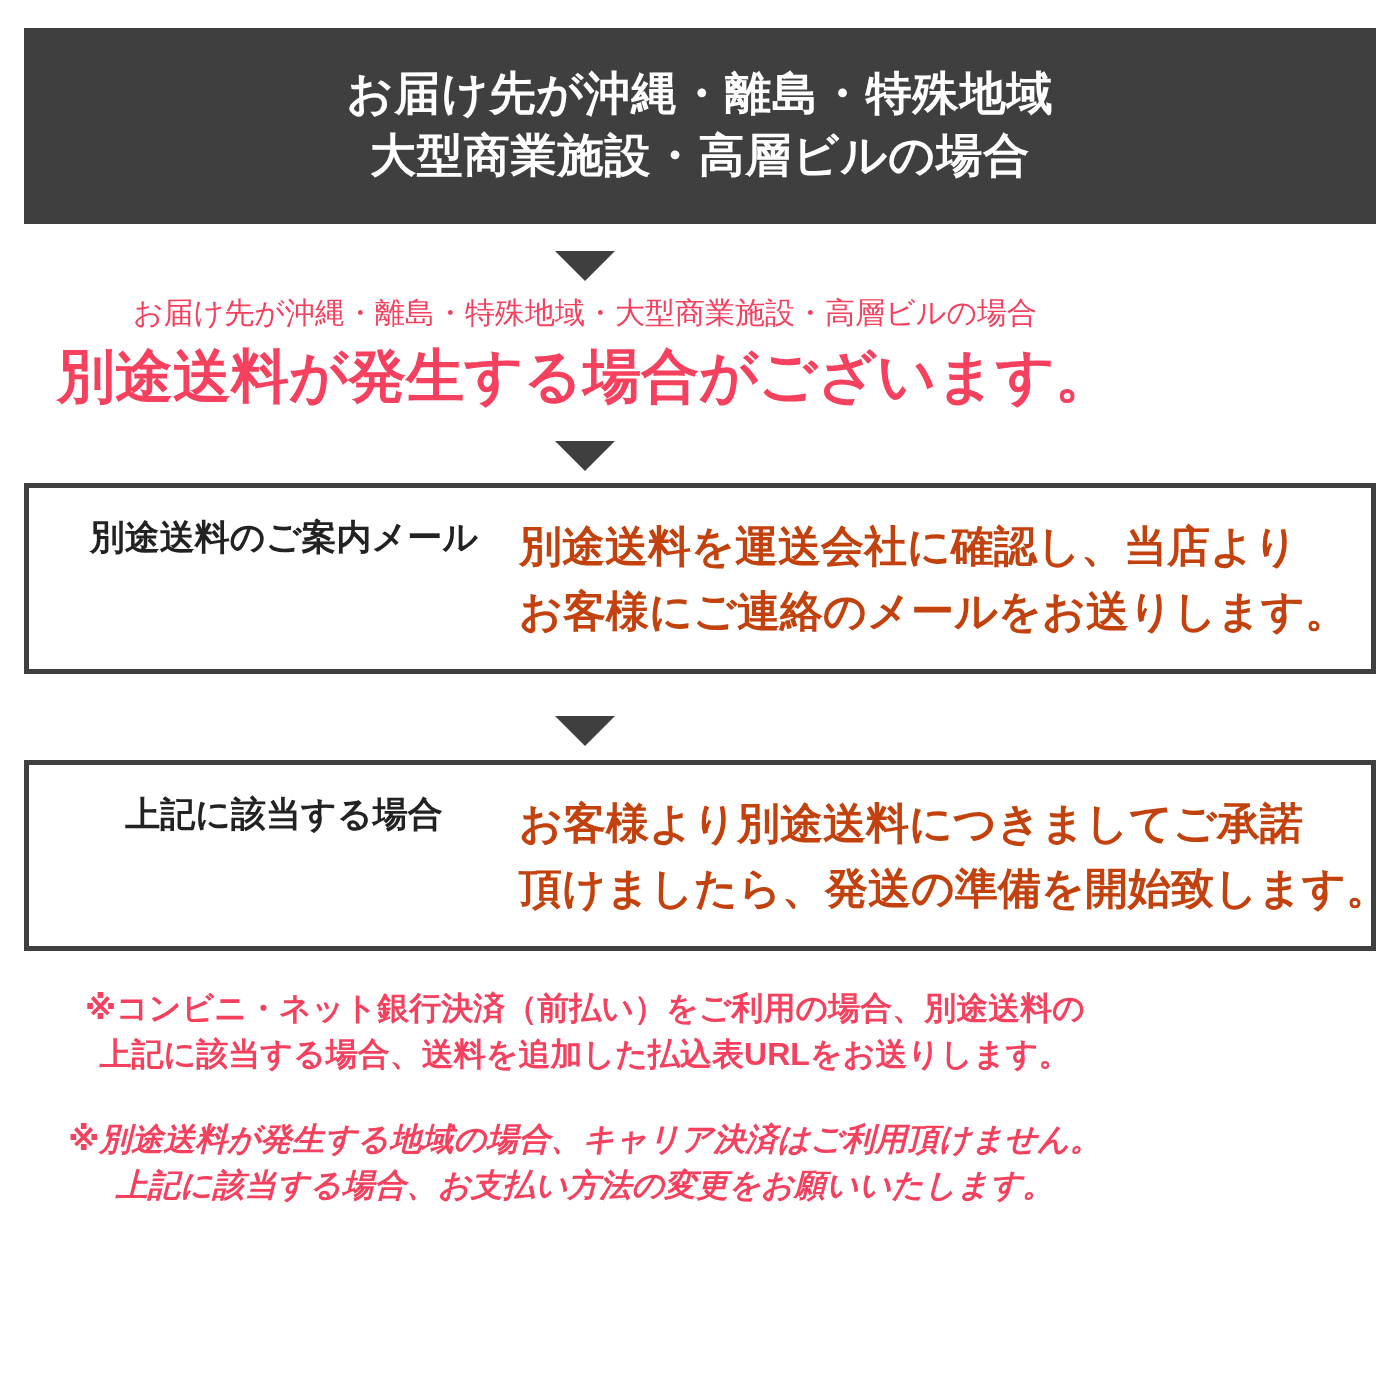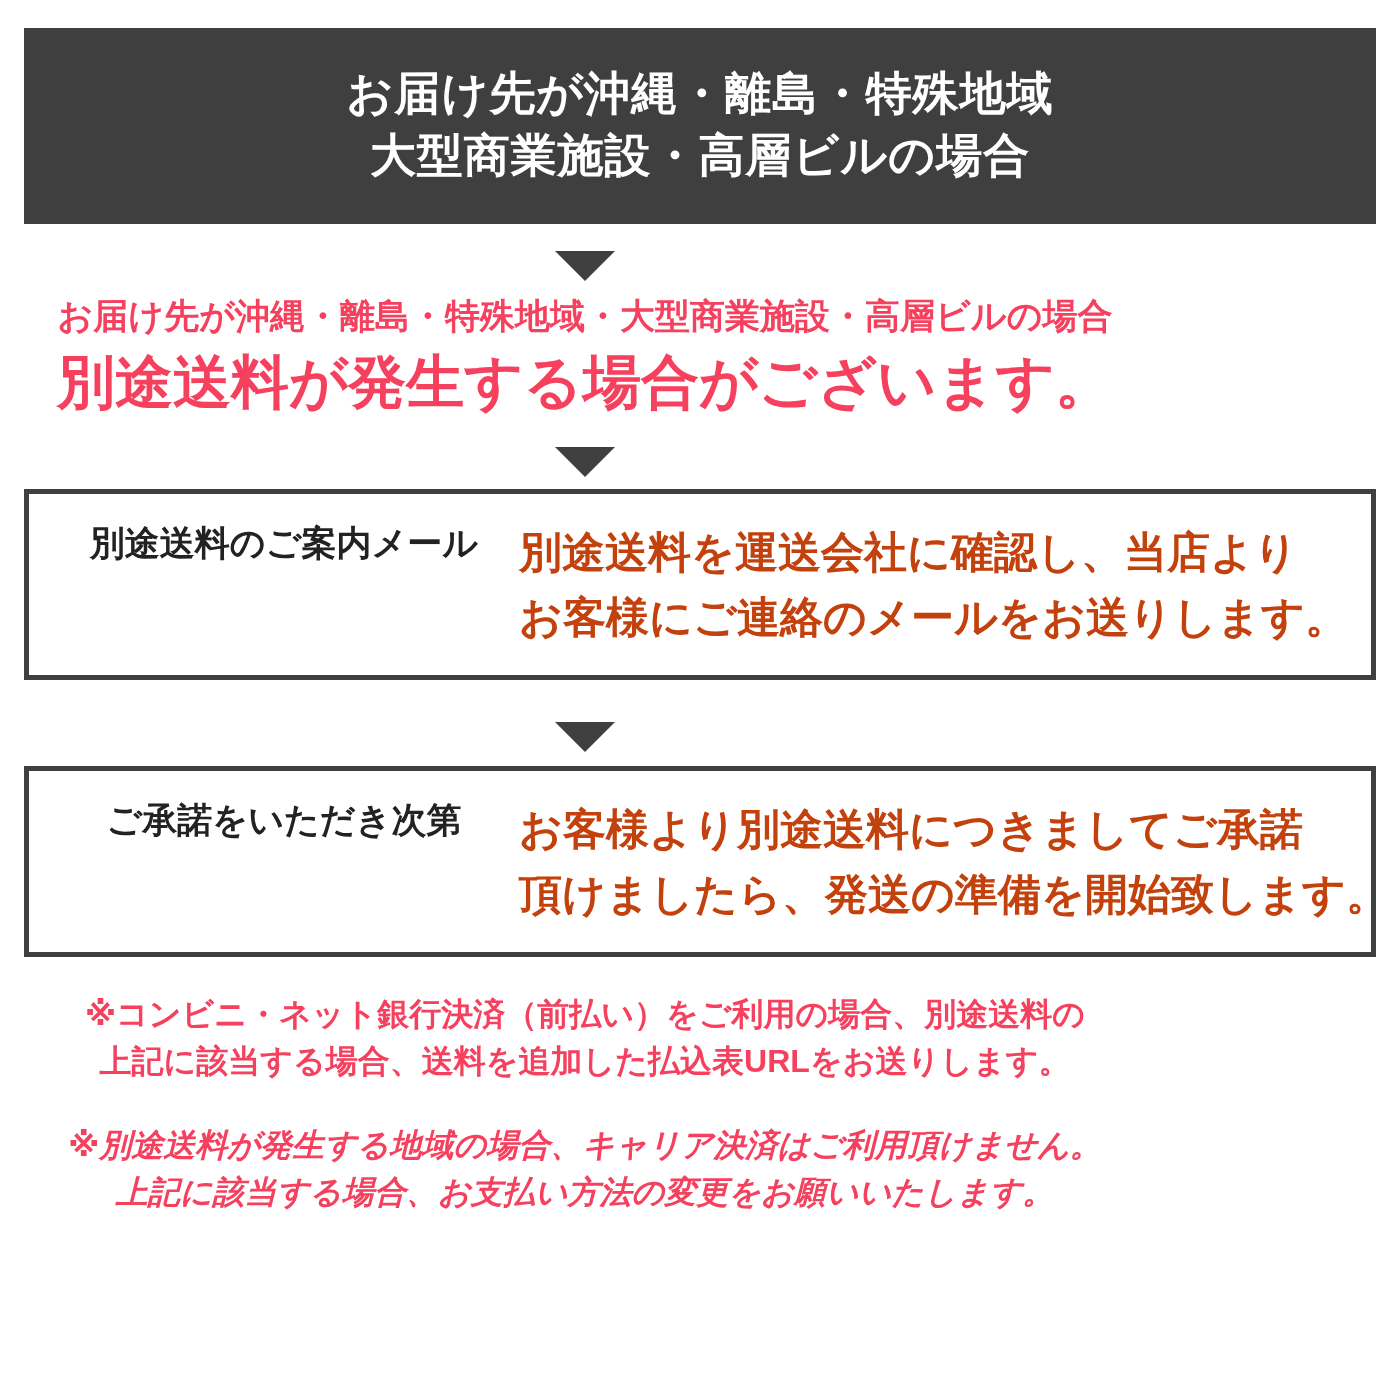--- a/index.html
+++ b/index.html
@@ -57,22 +57,22 @@
   .arrow-gap-2 { height: 70px; padding-top: 16px; box-sizing: border-box; }
   .arrow-gap-3 { height: 86px; padding-top: 28px; box-sizing: border-box; }
 
   
   .red-block {
     text-align: center;
     color: #f5405e;
     margin-top: 4px;
   }
   .red-small {
-    font-size: 35px;
-    font-weight: bold;
+    font-size: 30px;
+    font-weight: normal;
     line-height: 1.25;
     white-space: nowrap;
   }
   .red-big {
     font-size: 58px;
     font-weight: bold;
     line-height: 1.3;
     margin-top: 6px;
     white-space: nowrap;
   }
@@ -150,21 +150,21 @@
       <div class="step-line">別途送料を運送会社に確認し、当店より</div>
       <div class="step-line">お客様にご連絡のメールをお送りします。</div>
     </div>
   </div>
 
   <div class="arrow-row arrow-gap-3">
     <div class="arrow"></div>
   </div>
 
   <div class="step-box step-box-2">
-    <div class="step-label">ご承諾をいただき次第</div>
+    <div class="step-label">上記に該当する場合</div>
     <div class="step-desc">
       <div class="step-line">お客様より別途送料につきましてご承諾</div>
       <div class="step-line">頂けましたら、発送の準備を開始致します。</div>
     </div>
   </div>
 
   <div class="notes">
     <div class="note">
       <div class="note-line">※コンビニ・ネット銀行決済（前払い）をご利用の場合、別途送料の</div>
       <div class="note-line">上記に該当する場合、送料を追加した払込表URLをお送りします。</div>

